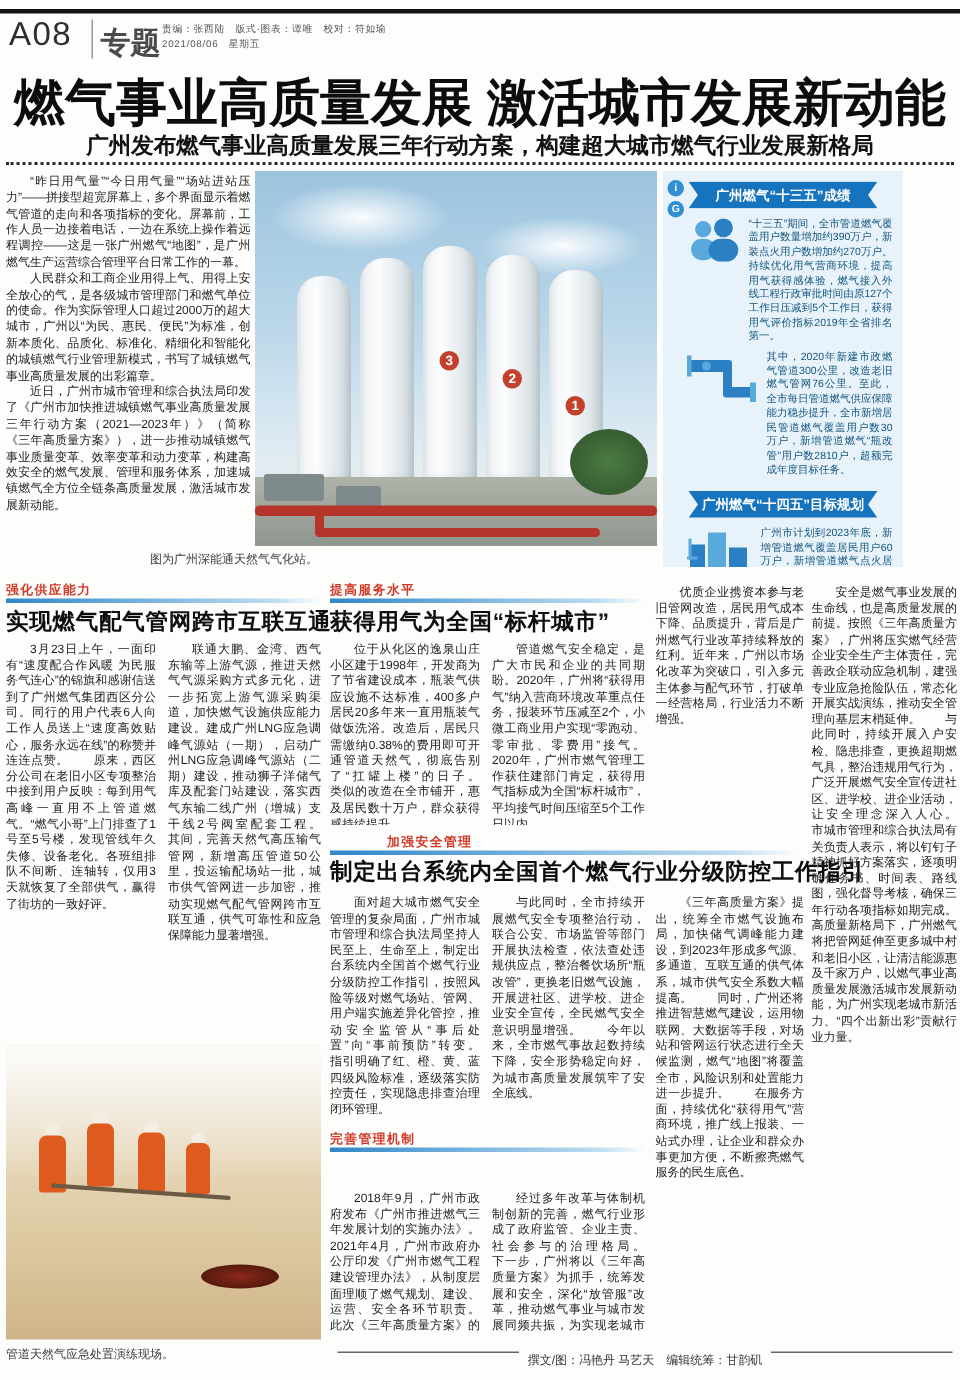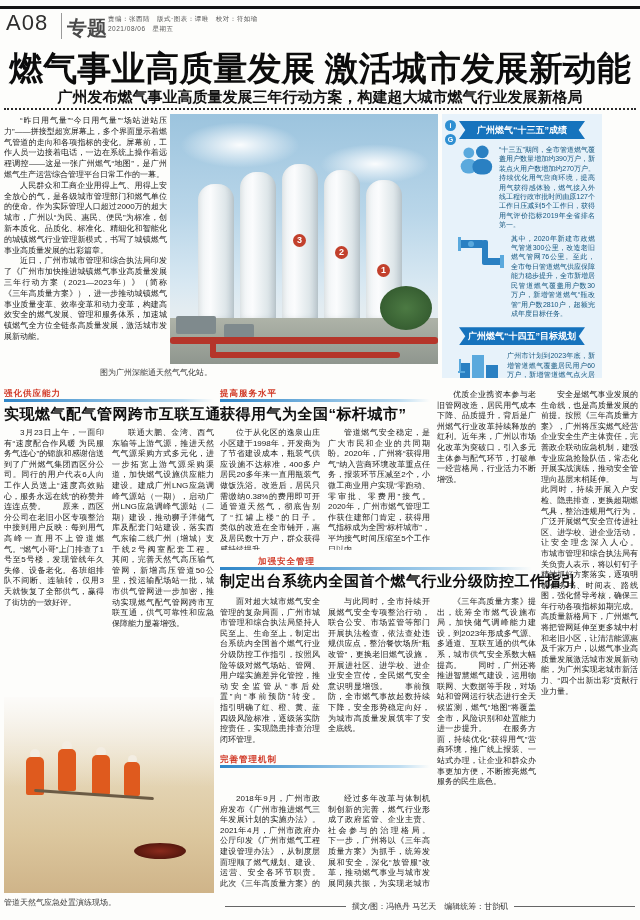--- a/index.html
+++ b/index.html
@@ -57,21 +57,21 @@
            background:linear-gradient(180deg,#ece5d6 0%,#e6d8ba 35%,#dcc79e 70%,#cfb489 100%);}
   .mist{position:absolute;left:0;top:0;width:100%;height:46%;
         background:linear-gradient(180deg,rgba(255,255,255,.85),rgba(255,255,255,0));}
   .ff{position:absolute;background:#df5a1e;border-radius:5px 5px 2px 2px;}
   .ffhead{position:absolute;background:#f3ede2;border-radius:50%;}
   .hose{position:absolute;height:3px;background:#6b5b45;border-radius:2px;}
   .manhole{position:absolute;width:52px;height:16px;border-radius:50%;
            background:radial-gradient(ellipse at center,#8a2a1c,#53170e 75%);}
   .ffcaption{left:4px;top:897px;font-size:8px;color:#3c3c3c;}
   
-  .footer{left:225px;top:901px;width:410px;display:flex;align-items:center;gap:6px;
+  .footer{left:225px;top:901px;width:410px;display:flex;gap:6px;
           font-size:8px;color:#333;}
   .footer::before,.footer::after{content:"";flex:1;border-top:1px solid #666;}
 </style>
 </head>
 <body>
 
 <div class="page">
 
   <div class="abs toprule"></div>
   <div class="abs pagenum">A08</div>
@@ -160,21 +160,21 @@
   <div class="abs kicker" style="left:220px;top:388px;">提高服务水平</div>
   <div class="abs kickbar" style="left:220px;top:399px;width:210px;"></div>
   <div class="abs stitle" style="left:220px;top:405px;">获得用气为全国“标杆城市”</div>
   <div class="abs bt" style="left:220px;top:428px;width:100px;height:122px;">位于从化区的逸泉山庄小区建于1998年，开发商为了节省建设成本，瓶装气供应设施不达标准，400多户居民20多年来一直用瓶装气做饭洗浴。改造后，居民只需缴纳0.38%的费用即可开通管道天然气，彻底告别了“扛罐上楼”的日子。　　类似的改造在全市铺开，惠及居民数十万户，群众获得感持续提升。</div>
   <div class="abs bt" style="left:328px;top:428px;width:102px;height:122px;">管道燃气安全稳定，是广大市民和企业的共同期盼。2020年，广州将“获得用气”纳入营商环境改革重点任务，报装环节压减至2个，小微工商业用户实现“零跑动、零审批、零费用”接气。　　2020年，广州市燃气管理工作获住建部门肯定，获得用气指标成为全国“标杆城市”，平均接气时间压缩至5个工作日以内。</div>
 
   <div class="abs kicker" style="left:220px;top:556px;margin-left:38px;">加强安全管理</div>
   <div class="abs kickbar" style="left:220px;top:567px;width:312px;"></div>
   <div class="abs stitle" style="left:220px;top:572px;width:315px;">制定出台系统内全国首个燃气行业分级防控工作指引</div>
   <div class="abs bt" style="left:220px;top:597px;width:100px;height:150px;">面对超大城市燃气安全管理的复杂局面，广州市城市管理和综合执法局坚持人民至上、生命至上，制定出台系统内全国首个燃气行业分级防控工作指引，按照风险等级对燃气场站、管网、用户端实施差异化管控，推动安全监管从“事后处置”向“事前预防”转变。　　指引明确了红、橙、黄、蓝四级风险标准，逐级落实防控责任，实现隐患排查治理闭环管理。</div>
-  <div class="abs bt" style="left:328px;top:597px;width:102px;height:150px;">与此同时，全市持续开展燃气安全专项整治行动，联合公安、市场监管等部门开展执法检查，依法查处违规供应点，整治餐饮场所“瓶改管”，更换老旧燃气设施，开展进社区、进学校、进企业安全宣传，全民燃气安全意识明显增强。　　事前预防，全市燃气事故起数持续下降，安全形势稳定向好，为城市高质量发展筑牢了安全底线。</div>
+  <div class="abs bt" style="left:328px;top:597px;width:102px;height:150px;">与此同时，全市持续开展燃气安全专项整治行动，联合公安、市场监管等部门开展执法检查，依法查处违规供应点，整治餐饮场所“瓶改管”，更换老旧燃气设施，开展进社区、进学校、进企业安全宣传，全民燃气安全意识明显增强。　　今年以来，全市燃气事故起数持续下降，安全形势稳定向好，为城市高质量发展筑牢了安全底线。</div>
 
   <div class="abs kicker" style="left:220px;top:754px;">完善管理机制</div>
   <div class="abs kickbar" style="left:220px;top:765px;width:210px;"></div>
   <div class="abs bt" style="left:220px;top:794px;width:100px;height:94px;">2018年9月，广州市政府发布《广州市推进燃气三年发展计划的实施办法》。2021年4月，广州市政府办公厅印发《广州市燃气工程建设管理办法》，从制度层面理顺了燃气规划、建设、运营、安全各环节职责。　　此次《三年高质量方案》的出台，进一步明确了构建超大城市燃气行业发展新格局的路线图和时间表。</div>
   <div class="abs bt" style="left:328px;top:794px;width:102px;height:94px;">经过多年改革与体制机制创新的完善，燃气行业形成了政府监管、企业主责、社会参与的治理格局。　　下一步，广州将以《三年高质量方案》为抓手，统筹发展和安全，深化“放管服”改革，推动燃气事业与城市发展同频共振，为实现老城市新活力注入新动能。</div>
 
   <div class="abs bt" style="left:437px;top:390px;width:99px;height:160px;">优质企业携资本参与老旧管网改造，居民用气成本下降、品质提升，背后是广州燃气行业改革持续释放的红利。近年来，广州以市场化改革为突破口，引入多元主体参与配气环节，打破单一经营格局，行业活力不断增强。</div>
   <div class="abs bt" style="left:437px;top:597px;width:99px;height:290px;">《三年高质量方案》提出，统筹全市燃气设施布局，加快储气调峰能力建设，到2023年形成多气源、多通道、互联互通的供气体系，城市供气安全系数大幅提高。　　同时，广州还将推进智慧燃气建设，运用物联网、大数据等手段，对场站和管网运行状态进行全天候监测，燃气“地图”将覆盖全市，风险识别和处置能力进一步提升。　　在服务方面，持续优化“获得用气”营商环境，推广线上报装、一站式办理，让企业和群众办事更加方便，不断擦亮燃气服务的民生底色。</div>
   <div class="abs bt" style="left:541px;top:390px;width:97px;height:497px;">安全是燃气事业发展的生命线，也是高质量发展的前提。按照《三年高质量方案》，广州将压实燃气经营企业安全生产主体责任，完善政企联动应急机制，建强专业应急抢险队伍，常态化开展实战演练，推动安全管理向基层末梢延伸。　　与此同时，持续开展入户安检、隐患排查，更换超期燃气具，整治违规用气行为，广泛开展燃气安全宣传进社区、进学校、进企业活动，让安全理念深入人心。　　市城市管理和综合执法局有关负责人表示，将以钉钉子精神抓好方案落实，逐项明确任务书、时间表、路线图，强化督导考核，确保三年行动各项指标如期完成。　　高质量新格局下，广州燃气将把管网延伸至更多城中村和老旧小区，让清洁能源惠及千家万户，以燃气事业高质量发展激活城市发展新动能，为广州实现老城市新活力、“四个出新出彩”贡献行业力量。</div>
 

